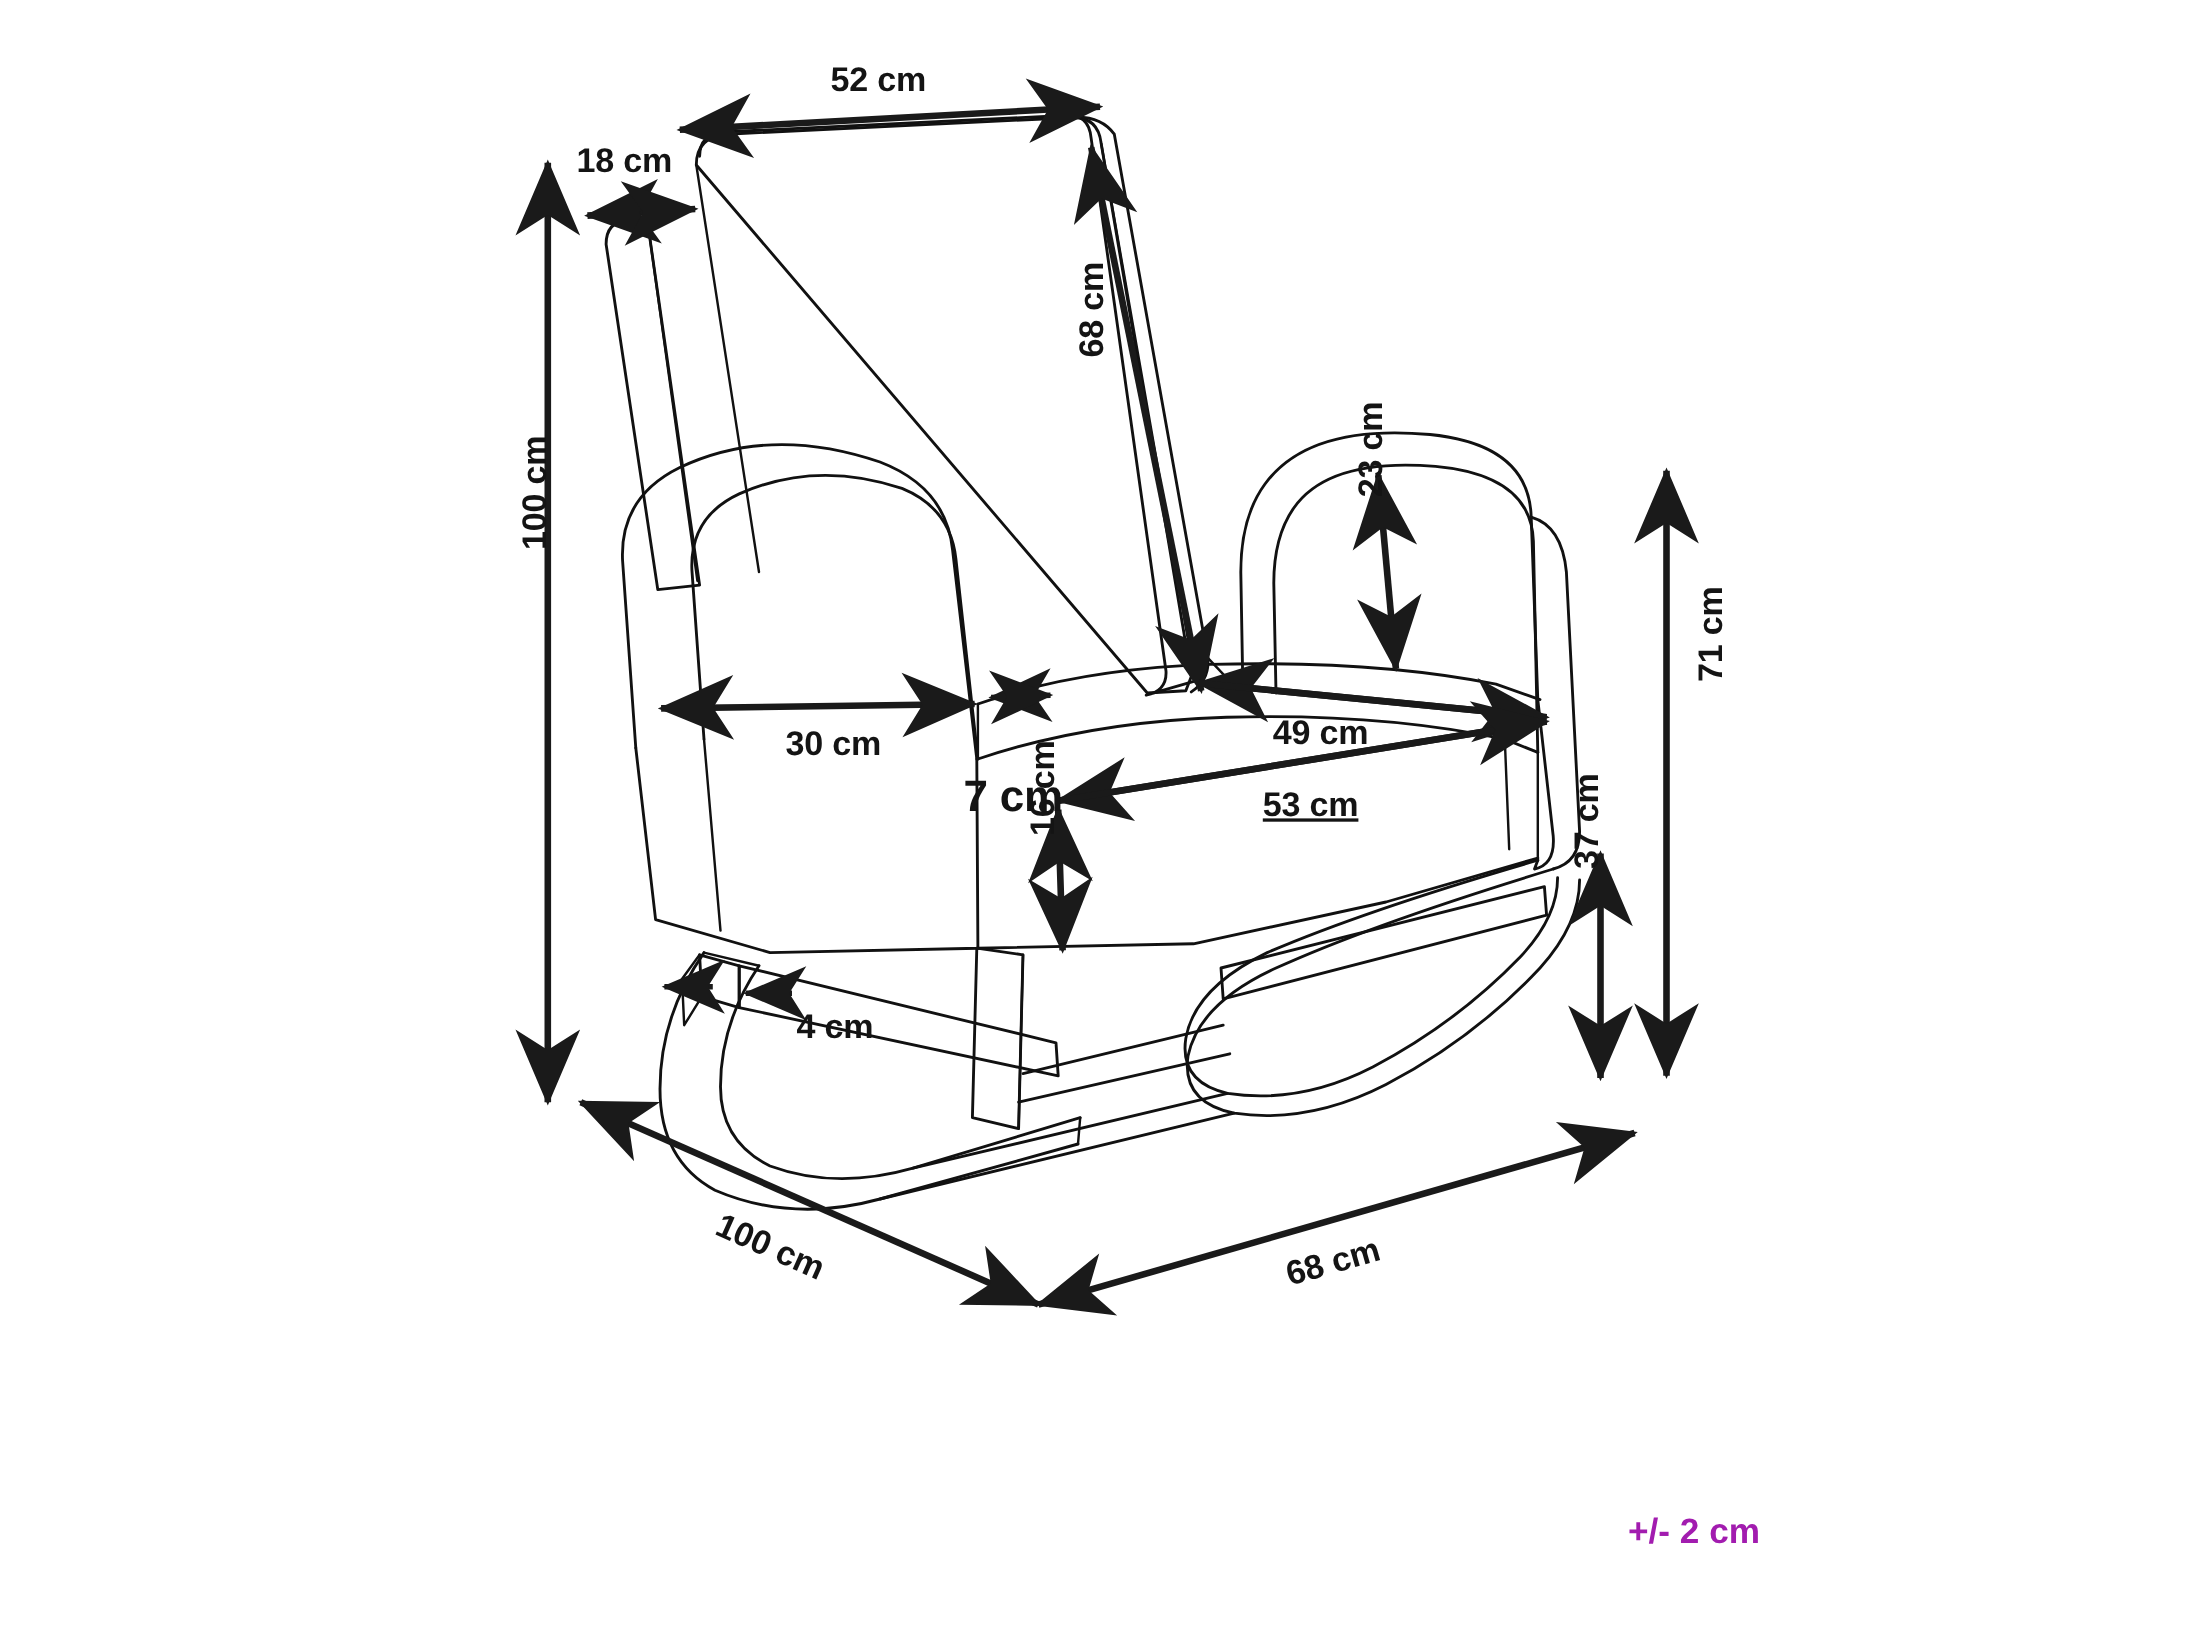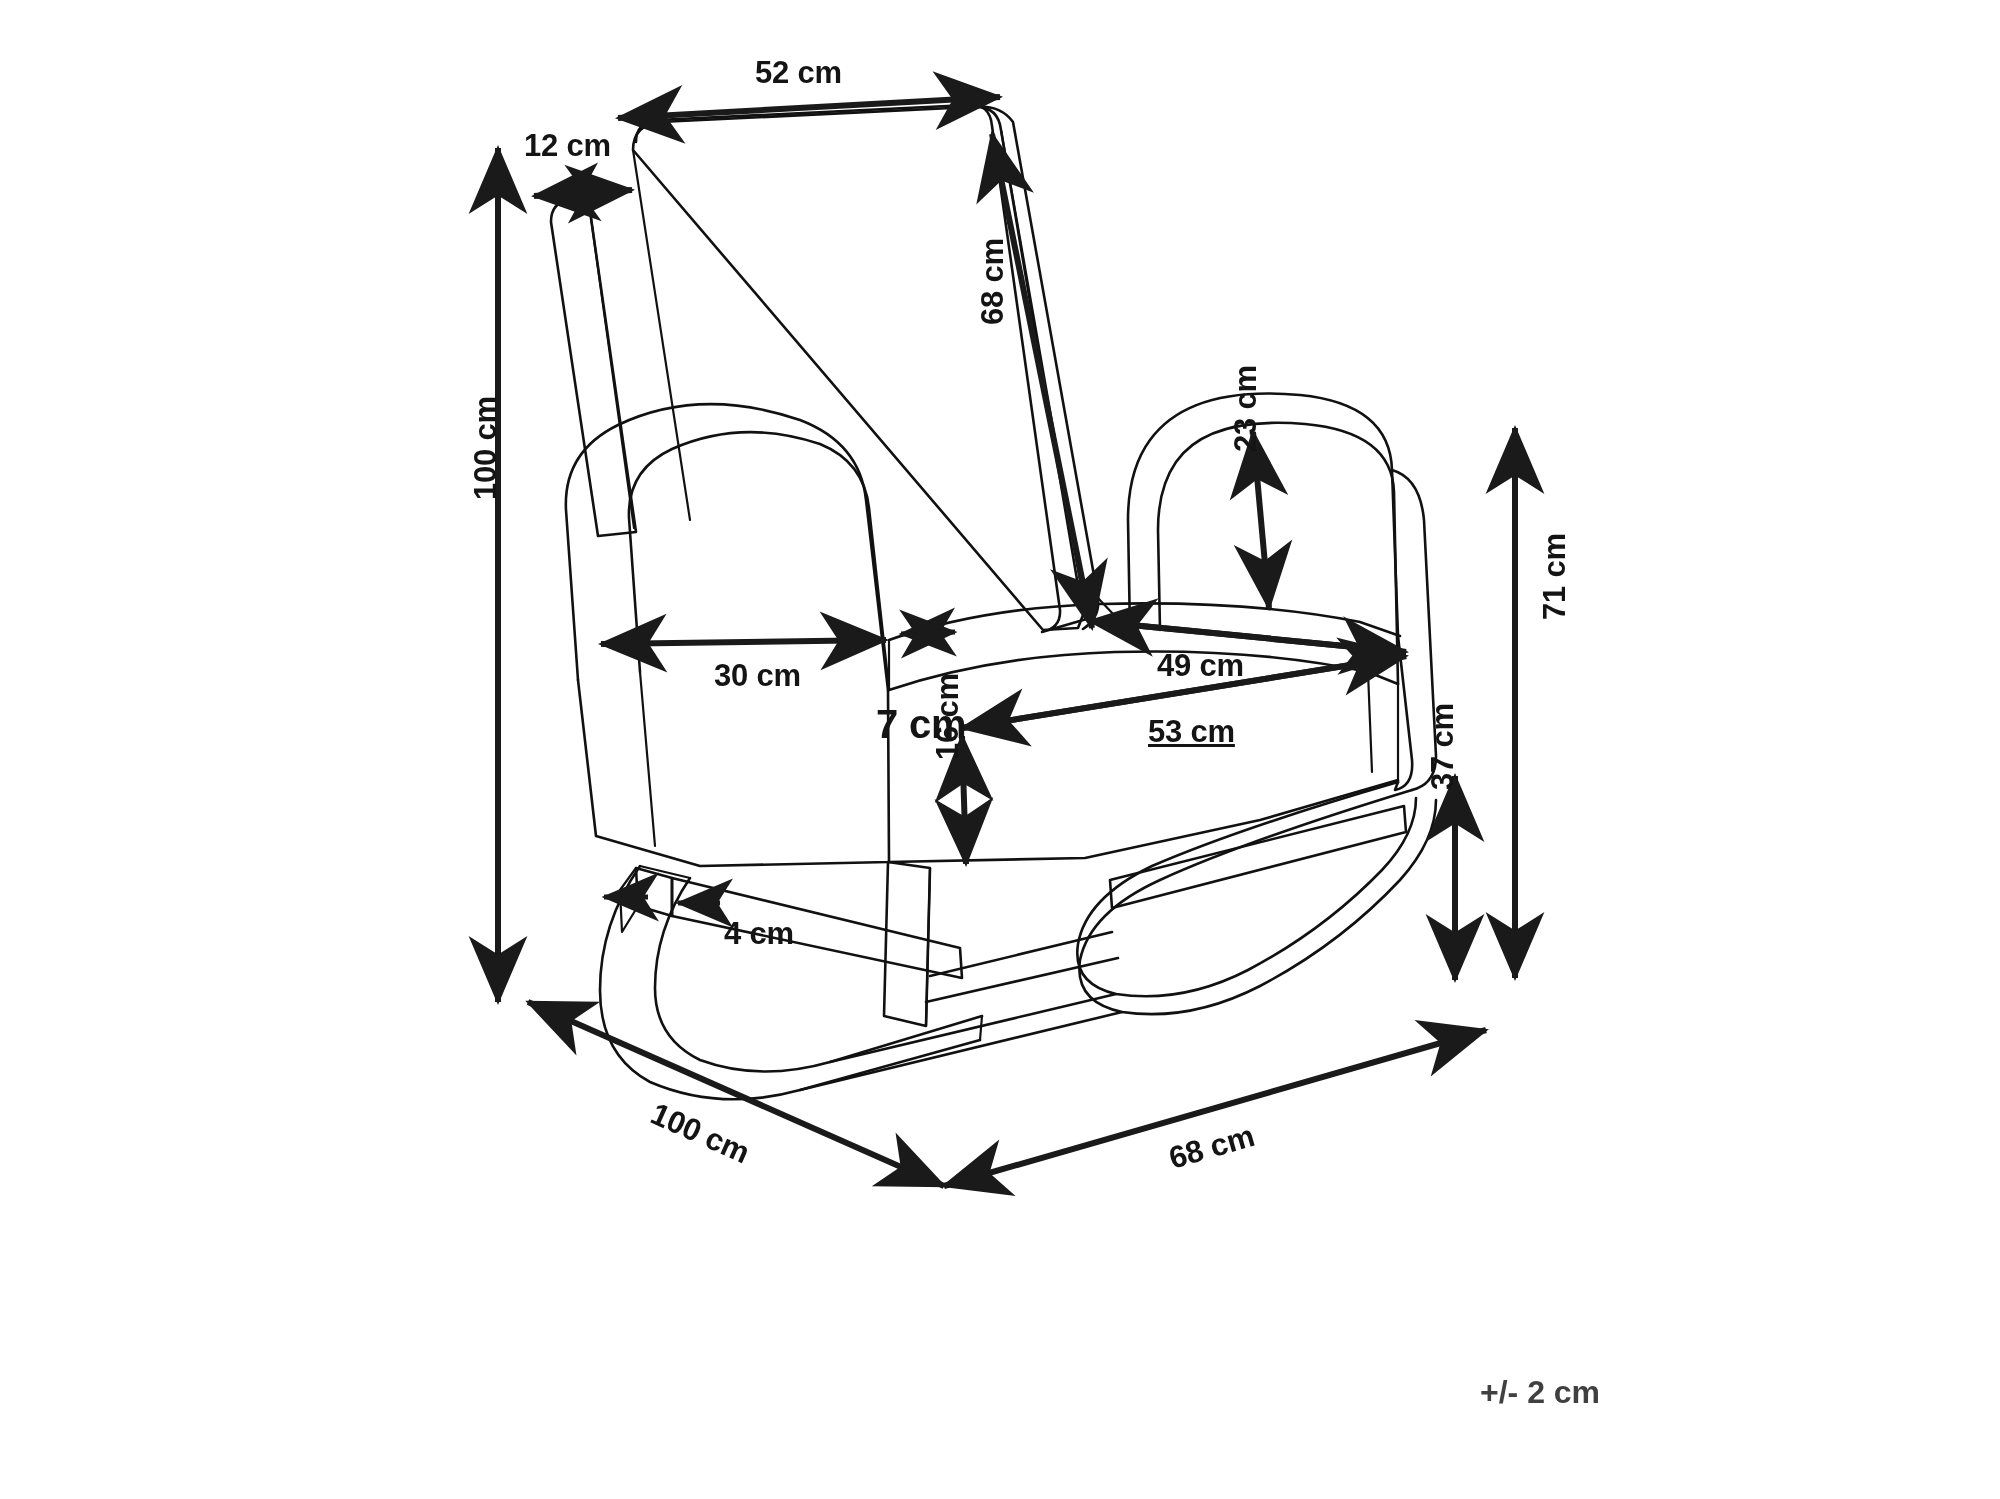--- a/index.html
+++ b/index.html
@@ -10,21 +10,21 @@
   .outline{fill:none;stroke:#111111;stroke-width:2.6;stroke-linecap:round;stroke-linejoin:round;}
   .outline-thin{fill:none;stroke:#111111;stroke-width:2.2;stroke-linecap:round;stroke-linejoin:round;}
   .dimline{fill:none;stroke:#1a1a1a;stroke-width:6;stroke-linecap:butt;}
   .dimline-thin{fill:none;stroke:#1a1a1a;stroke-width:5;stroke-linecap:butt;}
   .arrowhead{fill:#1a1a1a;stroke:none;}
   .dimlabel{position:absolute;color:#141414;font-weight:bold;
             font-family:"Liberation Sans",sans-serif;white-space:nowrap;
             letter-spacing:-0.2px;}
   .sz-lg{font-size:31px;}
   .sz-md{font-size:40px;margin-top:44px;}
-  .tol{position:absolute;color:#404040;font-weight:bold;font-size:32px;
+  .tol{position:absolute;color:#a21caf;font-weight:bold;font-size:32px;
        font-family:"Liberation Sans",sans-serif;white-space:nowrap;}
 </style>
 </head>
 <body>
 
 <div id="stage">
 
   <svg id="drawing" viewBox="0 0 2000 1499">
     <defs>
       <marker id="ahead" markerWidth="14" markerHeight="14" refX="11.5" refY="5.5" orient="auto" markerUnits="strokeWidth">
@@ -268,21 +268,21 @@
 
       <line class="dimline" x1="528" y1="1002" x2="944" y2="1186" marker-start="url(#ahead-start)" marker-end="url(#ahead)"></line>
 
       <line class="dimline" x1="944" y1="1186" x2="1486" y2="1030" marker-start="url(#ahead-start)" marker-end="url(#ahead)"></line>
 
     </g>
   </svg>
 
   <div class="dimlabel sz-lg" style="left:755px; top:55px;">52 cm</div>
 
-  <div class="dimlabel sz-lg" style="left:524px; top:128px;">12 cm</div>
+  <div class="dimlabel sz-lg" style="left:524px; top:128px;">18 cm</div>
 
   <div class="dimlabel sz-lg" style="left:975px; top:325px; transform:rotate(-90deg); transform-origin:left top;">68 cm</div>
 
   <div class="dimlabel sz-lg" style="left:468px; top:500px; transform:rotate(-90deg); transform-origin:left top;">100 cm</div>
 
   <div class="dimlabel sz-lg" style="left:1228px; top:452px; transform:rotate(-90deg); transform-origin:left top;">23 cm</div>
 
   <div class="dimlabel sz-lg" style="left:714px; top:658px;">30 cm</div>
 
   <div class="dimlabel sz-md" style="left:876px; top:658px;">7 cm</div>

